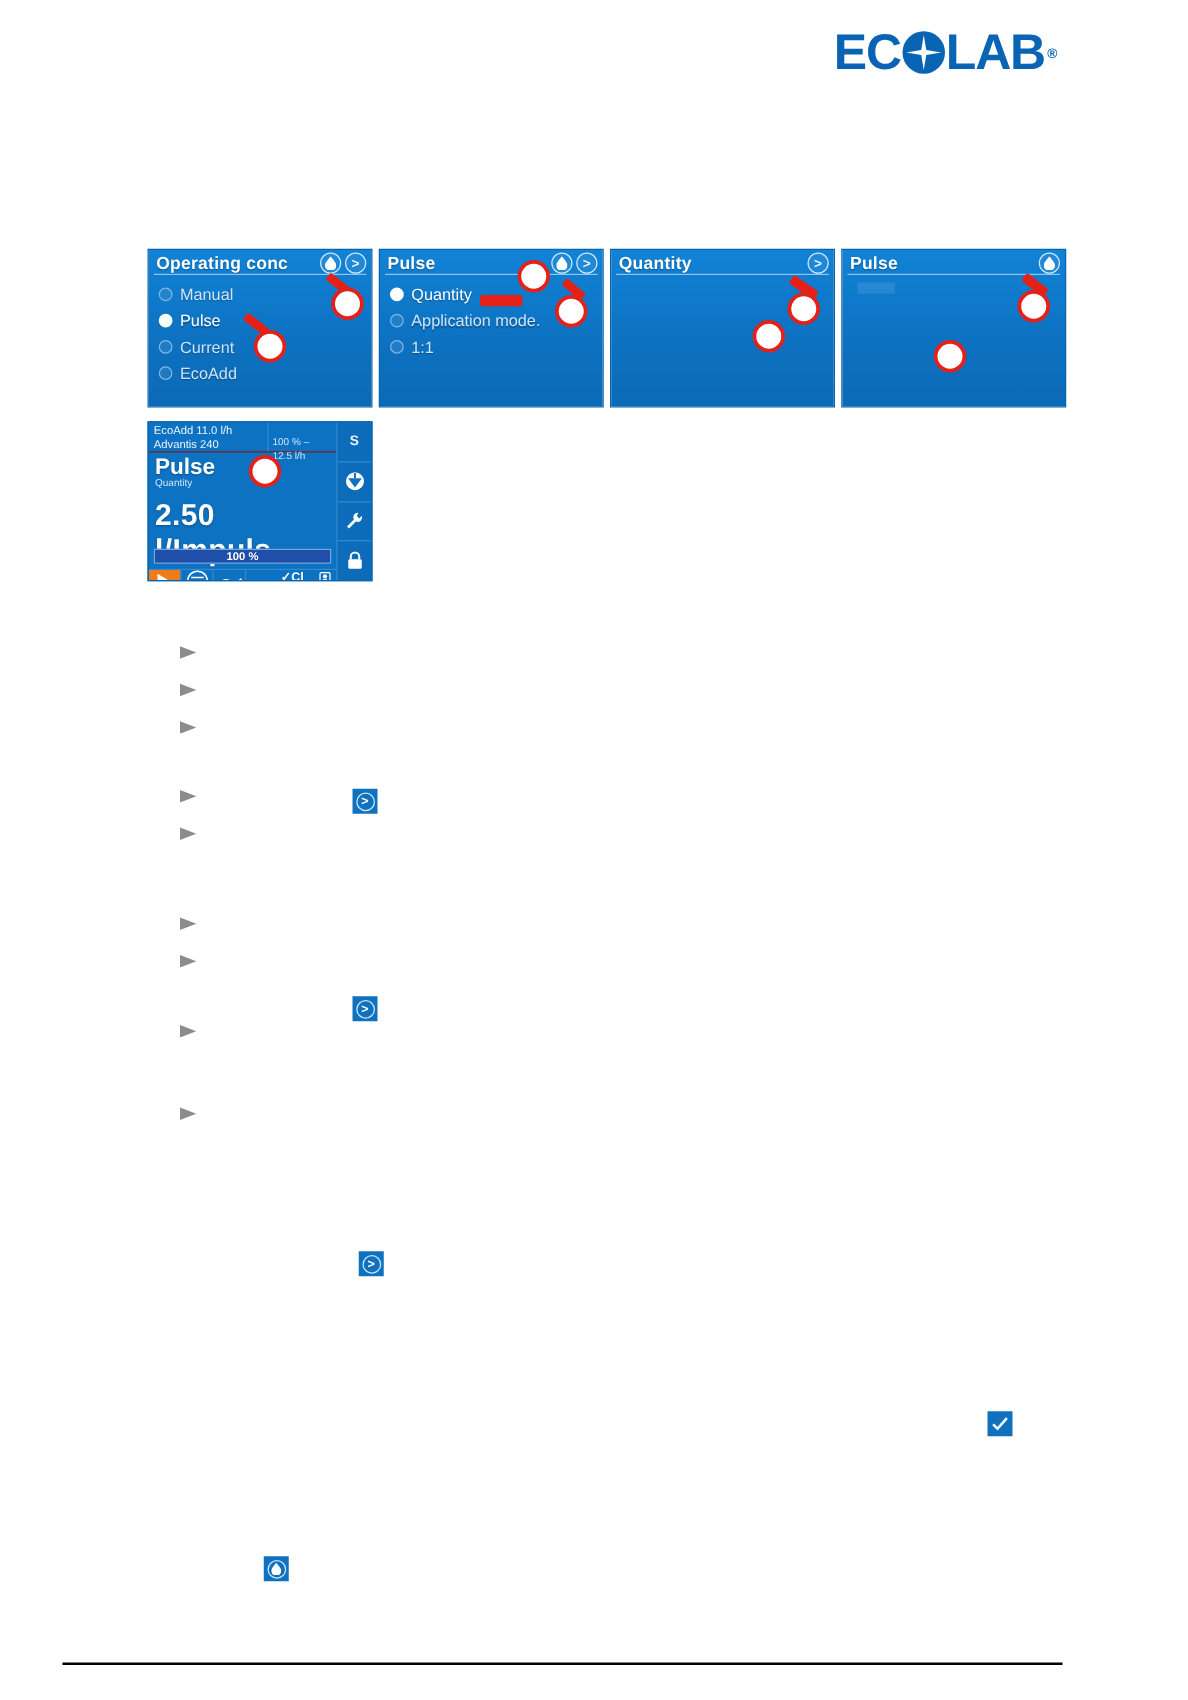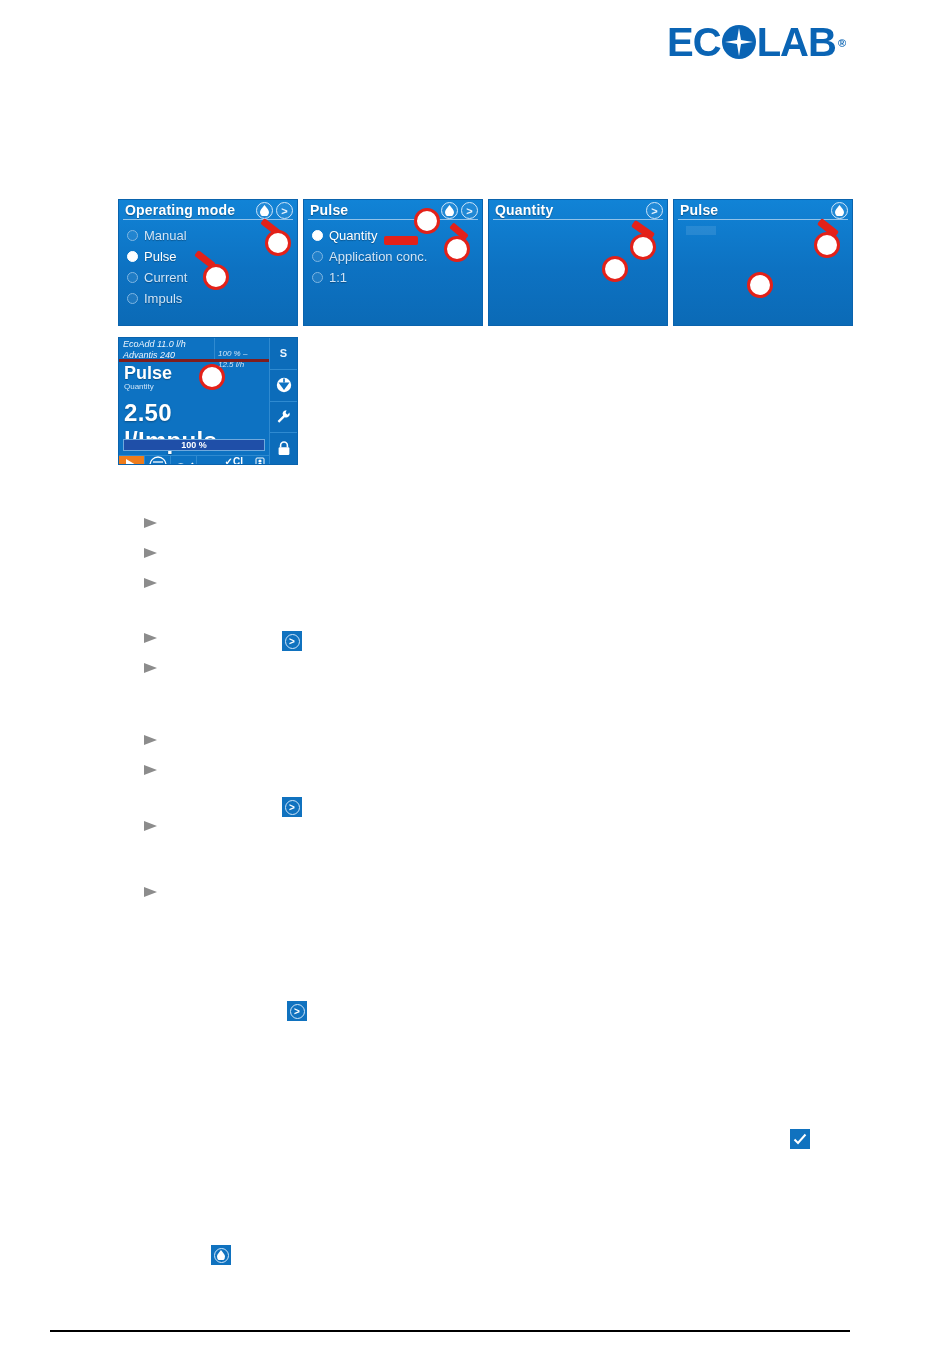--- a/index.html
+++ b/index.html
@@ -124,21 +124,21 @@
     background:#0c6cba;
     border-left:1px solid #2f8ad0;
     display:flex; flex-direction:column;
   }
   .side-btn{
     flex:1 1 0; display:flex; align-items:center; justify-content:center;
     border-bottom:1px solid #2f8ad0; font-size:11px; font-weight:bold;
     color:#eaf4fd;
   }
   .home-header{
-    display:flex; height:24px; border-bottom:3px solid #7f1d1d;font-style:italic;
+    display:flex; height:24px; border-bottom:1px solid #7f1d1d;
   }
   .hh-left{
     flex:1 1 auto; padding:1px 4px; line-height:10.5px;
     font-size:9px; color:#eaf4fd;
     border-right:1px solid #2f8ad0;
   }
   .hh-right{
     width:54px; flex:0 0 54px; padding:11px 3px; line-height:10.5px;
     font-size:8px; color:#cfe5f8;
   }
@@ -231,21 +231,21 @@
       </span>
     </span>
     <span class="logo-lab">LAB</span>
   </div>
   <span class="logo-reg">®</span>
 </div>
 
 <div class="screens">
 
   <div class="screen">
-    <div class="scr-title">Operating mode</div>
+    <div class="scr-title">Operating conc</div>
     <div class="scr-sep"></div>
     <div class="scr-head-icons">
       <div class="hdr-ic">
         <svg width="9" height="11" viewBox="0 0 9 11">
             <path d="M4.5 0 C7 3.5 9 5 9 7.3 A4.5 4.5 0 0 1 0 7.3 C0 5 2 3.5 4.5 0 Z" fill="#ffffff"></path>
           </svg>
       </div>
       <div class="hdr-ic">&gt;</div>
     </div>
     <div class="opt-list">
@@ -256,21 +256,21 @@
       <div class="opt">
         <span class="radio sel"></span>
         <span>Pulse</span>
       </div>
       <div class="opt dim">
         <span class="radio dimr"></span>
         <span>Current</span>
       </div>
       <div class="opt dim">
         <span class="radio dimr"></span>
-        <span>Impuls</span>
+        <span>EcoAdd</span>
       </div>
     </div>
 
     <div class="ptr" style="left:141px;top:24px;width:22px;height:7px;transform:rotate(38deg);"></div>
     <div class="callout" style="left:146px;top:30px;"></div>
     <div class="ptr" style="left:75px;top:56px;width:22px;height:7px;transform:rotate(38deg);"></div>
     <div class="callout" style="left:84px;top:64px;"></div>
   </div>
 
   <div class="screen">
@@ -284,21 +284,21 @@
       </div>
       <div class="hdr-ic">&gt;</div>
     </div>
     <div class="opt-list">
       <div class="opt">
         <span class="radio sel"></span>
         <span>Quantity</span>
       </div>
       <div class="opt dim">
         <span class="radio dimr"></span>
-        <span>Application conc.</span>
+        <span>Application mode.</span>
       </div>
       <div class="opt dim">
         <span class="radio dimr"></span>
         <span>1:1</span>
       </div>
     </div>
     <div class="ptr" style="left:80px;top:36px;width:34px;height:9px;"></div>
     <div class="callout" style="left:110px;top:8px;"></div>
     <div class="ptr" style="left:145px;top:28px;width:20px;height:7px;transform:rotate(40deg);"></div>
     <div class="callout" style="left:140px;top:36px;"></div>

